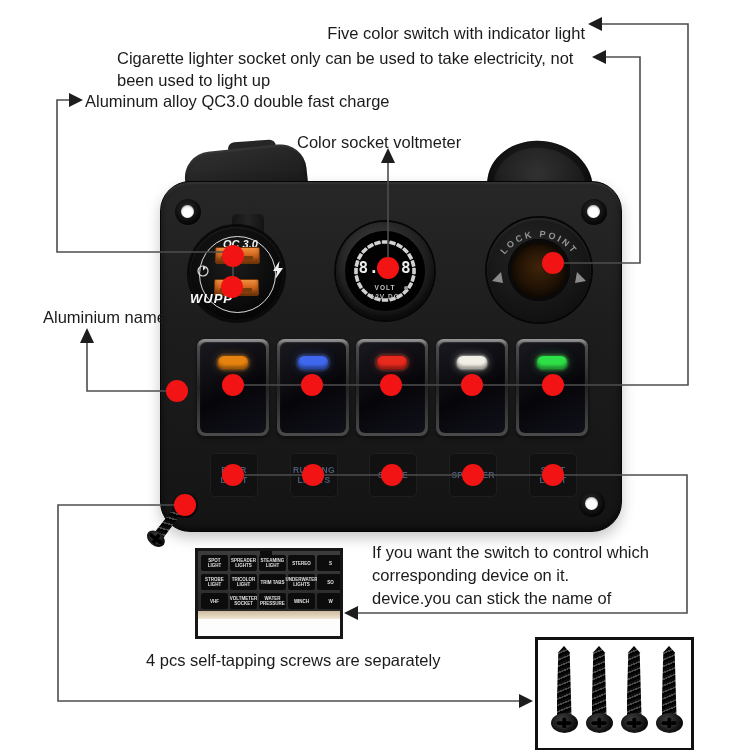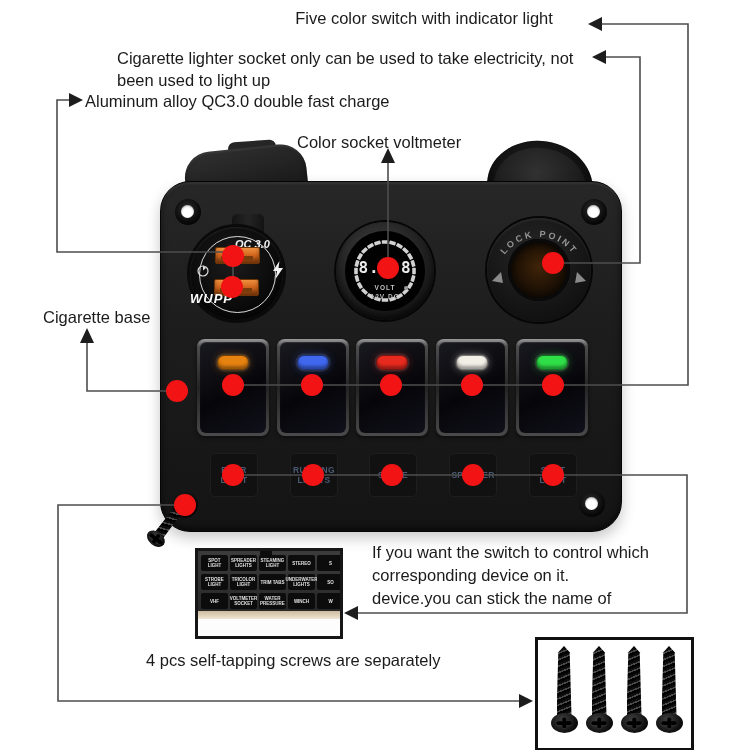--- a/index.html
+++ b/index.html
@@ -27,21 +27,21 @@
            background:linear-gradient(90deg,#131313,#242424,#131313);}
   .cap-sock{position:absolute;left:487px;top:141px;width:106px;height:90px;border-radius:50%;
            background:radial-gradient(circle at 45% 38%,#323232,#161616 72%);transform:rotate(9deg);
            box-shadow:inset 0 0 0 7px rgba(0,0,0,.35), inset 0 -5px 8px rgba(0,0,0,.5);}
   .cap-sock-collar{position:absolute;left:505px;top:208px;width:68px;height:28px;border-radius:10px;background:#181818;}
   
   .usb-bezel{position:absolute;left:190px;top:227px;width:93px;height:93px;border-radius:50%;
              background:radial-gradient(circle at 45% 38%,#1c1c1c,#050505 75%);
              box-shadow:0 0 0 3px #0a0a0a, inset 0 1px 2px rgba(255,255,255,.08);}
   .usb-ring{position:absolute;left:199px;top:236px;width:75px;height:75px;border-radius:50%;border:1.5px solid #dcdcdc;}
-  .usb-qc{position:absolute;left:206px;top:238px;width:93px;text-align:center;color:#f2f2f2;
+  .usb-qc{position:absolute;left:194px;top:238px;width:93px;text-align:center;color:#f2f2f2;
           font-size:11px;font-style:italic;font-weight:bold;}
   .usb-port{position:absolute;width:43px;height:15px;border-radius:2px;border:1px solid #6d3406;
             background:linear-gradient(180deg,#f09040 0%,#d4691e 45%,#a84c10 100%);
             box-shadow:inset 0 -4px 4px rgba(0,0,0,.35);}
   .usb-port i{position:absolute;left:5px;top:8px;width:32px;height:4px;background:#7a3c0a;display:block;border-radius:1px;}
   .usb-wupp{position:absolute;left:190px;top:291px;width:93px;text-align:left;color:#fafafa;
             font-size:13px;font-style:italic;font-weight:bold;letter-spacing:1px;}
   
   .volt-bezel{position:absolute;left:336px;top:222px;width:98px;height:98px;border-radius:50%;
               background:radial-gradient(circle at 42% 32%,#3d3d3d,#151515 75%);
@@ -329,28 +329,28 @@
       <span class="dot" style="left: 542px; top: 374px; background: rgb(242, 20, 20);"></span>
       <span class="dot" style="left: 166px; top: 380px; background: rgb(242, 20, 20);"></span>
       <span class="dot" style="left: 222px; top: 464px; background: rgb(242, 20, 20);"></span>
       <span class="dot" style="left: 302px; top: 464px; background: rgb(242, 20, 20);"></span>
       <span class="dot" style="left: 381px; top: 464px; background: rgb(242, 20, 20);"></span>
       <span class="dot" style="left: 462px; top: 464px; background: rgb(242, 20, 20);"></span>
       <span class="dot" style="left: 542px; top: 464px; background: rgb(242, 20, 20);"></span>
       <span class="dot" style="left: 174px; top: 494px; background: rgb(242, 20, 20);"></span>
     </div>
 
-  <div class="txt-layer ann" style="left:263px;top:7px;width:322px;text-align:center;">Five color switch with indicator light</div>
+  <div class="txt-layer ann" style="left:263px;top:22px;width:322px;text-align:right;">Five color switch with indicator light</div>
   <div class="txt-layer ann multiline" style="left:117px;top:47px;width:485px;">
     <div>Cigarette lighter socket only can be used to take electricity, not</div>
     <div>been used to light up</div>
   </div>
   <div class="txt-layer ann" style="left:85px;top:90px;">Aluminum alloy QC3.0 double fast charge</div>
   <div class="txt-layer ann" style="left:297px;top:131px;">Color socket voltmeter</div>
-  <div class="txt-layer ann" style="left:43px;top:306px;">Cigarette base</div>
+  <div class="txt-layer ann" style="left:43px;top:306px;">Aluminium name</div>
   <div class="txt-layer ann multiline" style="left:372px;top:541px;width:305px;line-height:23px;">
     <div>If you want the switch to control which</div>
     <div>corresponding device on it.</div>
     <div>device.you can stick the name of</div>
   </div>
   <div class="txt-layer ann multiline" style="left:146px;top:649px;width:320px;line-height:23px;">
     <div>4 pcs self-tapping screws are separately</div>
   </div>
 
 </div>

